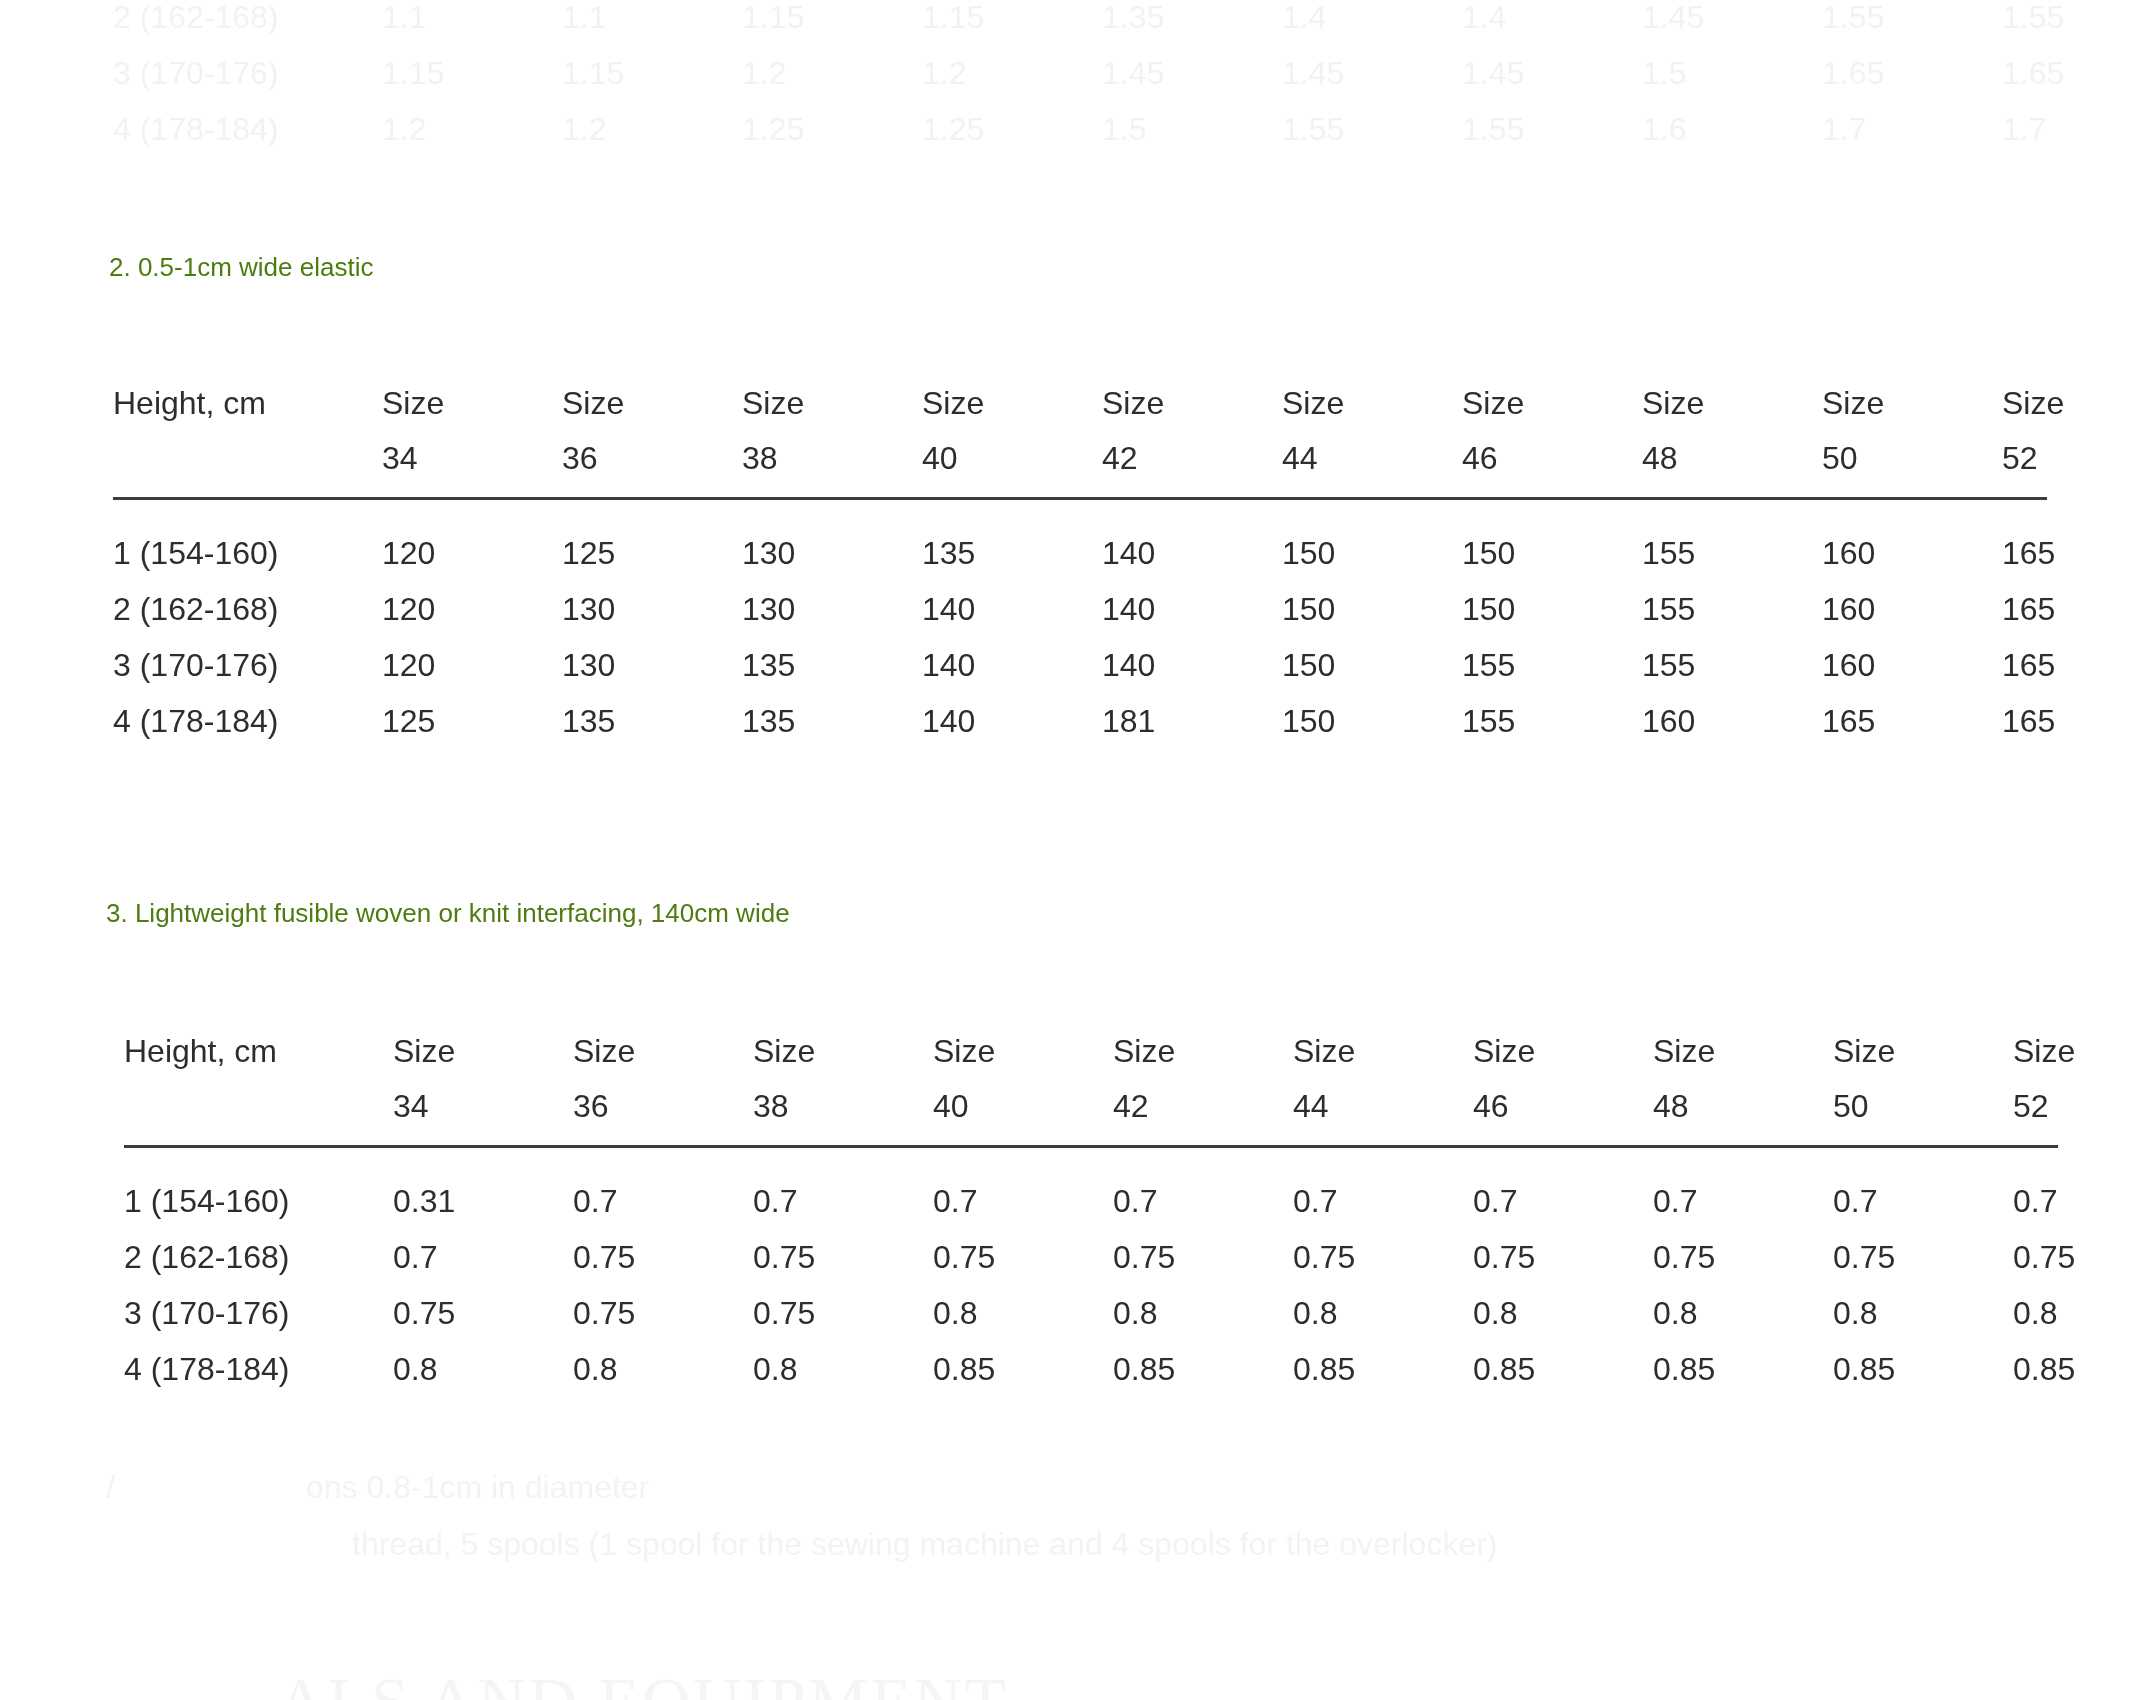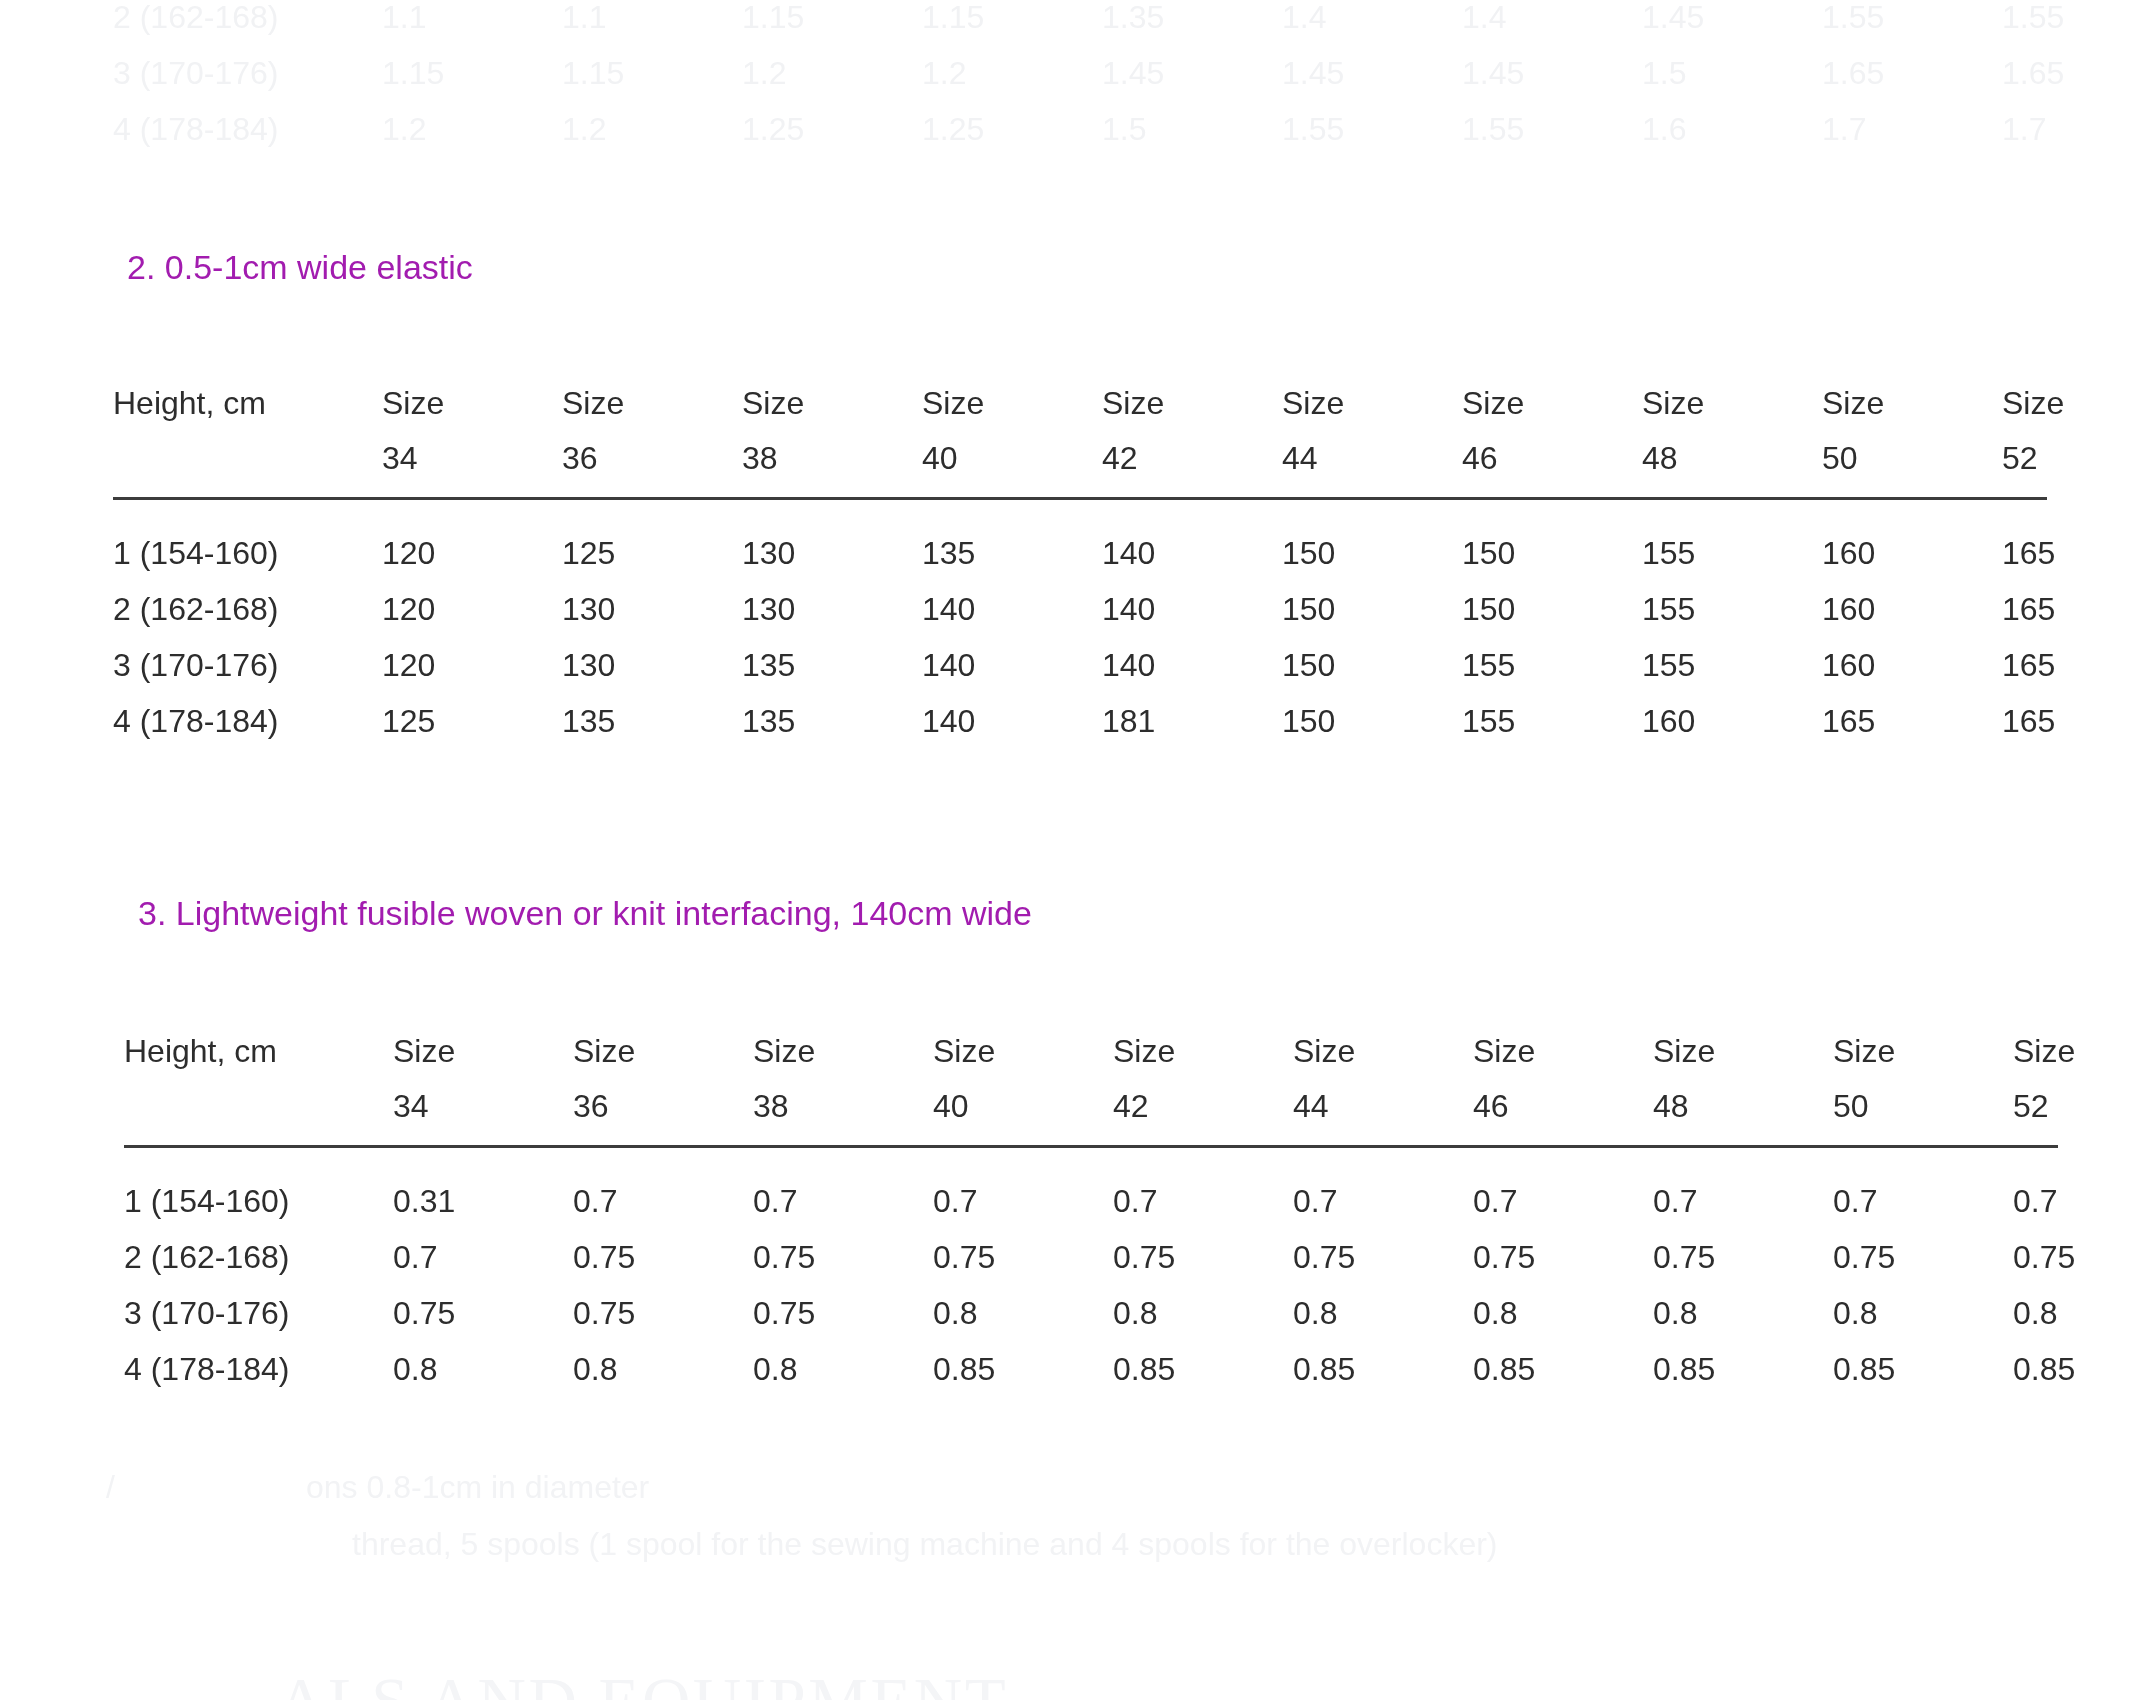--- a/index.html
+++ b/index.html
@@ -14,21 +14,21 @@
     display:grid;
     grid-template-columns:269px repeat(10,180px);
     align-items:baseline;
   }
   .cell{display:block;font-size:32px;line-height:56px;white-space:nowrap;}
   .hcell{display:block;}
   .hcell span{display:block;font-size:32px;line-height:55px;white-space:nowrap;}
   .rule{height:2.5px;background:#3c3c3c;width:1934px;margin-top:11px;}
   .rows{margin-top:25px;}
   .section-heading{
-    position:absolute;font-size:34px;line-height:42px;color:#a21caf;white-space:nowrap;margin-left:18px;
+    position:absolute;font-size:26px;line-height:42px;color:#4d7c0f;white-space:nowrap;
   }
   .ghost{color:#f1f2f4;}
   .ghost-line{position:absolute;font-size:32px;line-height:39px;color:#f2f3f5;white-space:nowrap;}
   .ghost-serif{
     position:absolute;left:277px;top:1663px;
     font-family:"Liberation Serif", serif;
     font-size:67px;letter-spacing:2.5px;color:#f4f5f7;white-space:nowrap;
   }
   .abs{position:absolute;}
 </style>
@@ -192,21 +192,21 @@
         <span class="cell">181</span>
         <span class="cell">150</span>
         <span class="cell">155</span>
         <span class="cell">160</span>
         <span class="cell">165</span>
         <span class="cell">165</span>
       </div>
     </div>
 </div>
 
-<div class="section-heading" style="left:120px;top:892px;">3. Lightweight fusible woven or knit interfacing, 140cm wide</div>
+<div class="section-heading" style="left:106px;top:892px;">3. Lightweight fusible woven or knit interfacing, 140cm wide</div>
 
 <div class="abs" style="left:124px;top:1024px;">
   <div class="grid-row">
     <span class="hcell">
       <span>Height, cm</span>
     </span>
 
       <span class="hcell">
         <span>Size</span>
         <span>34</span>

